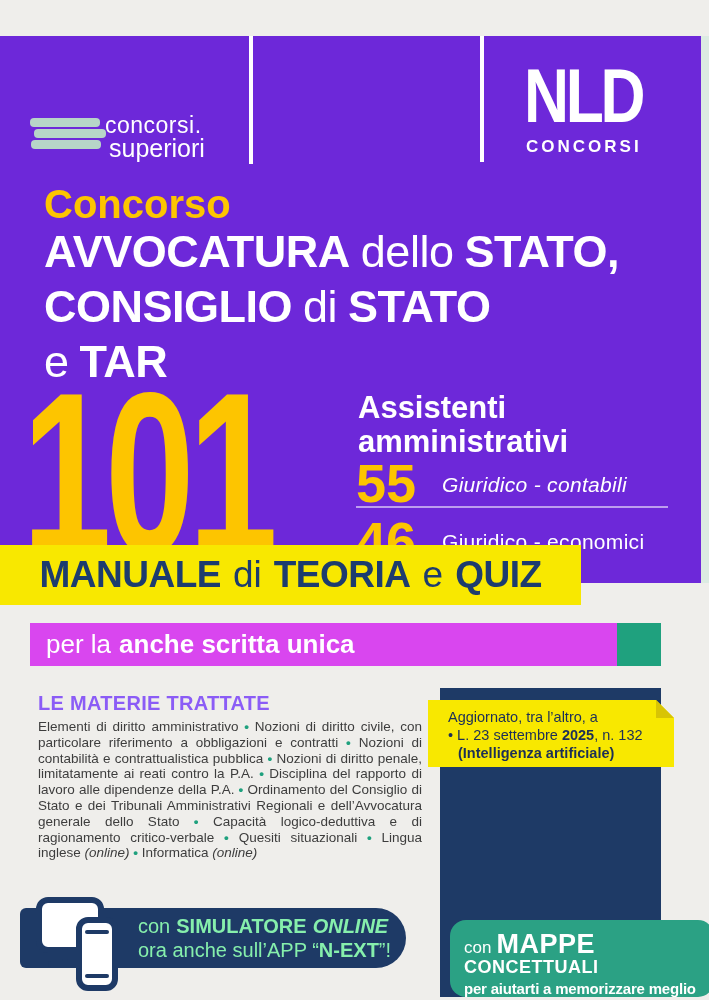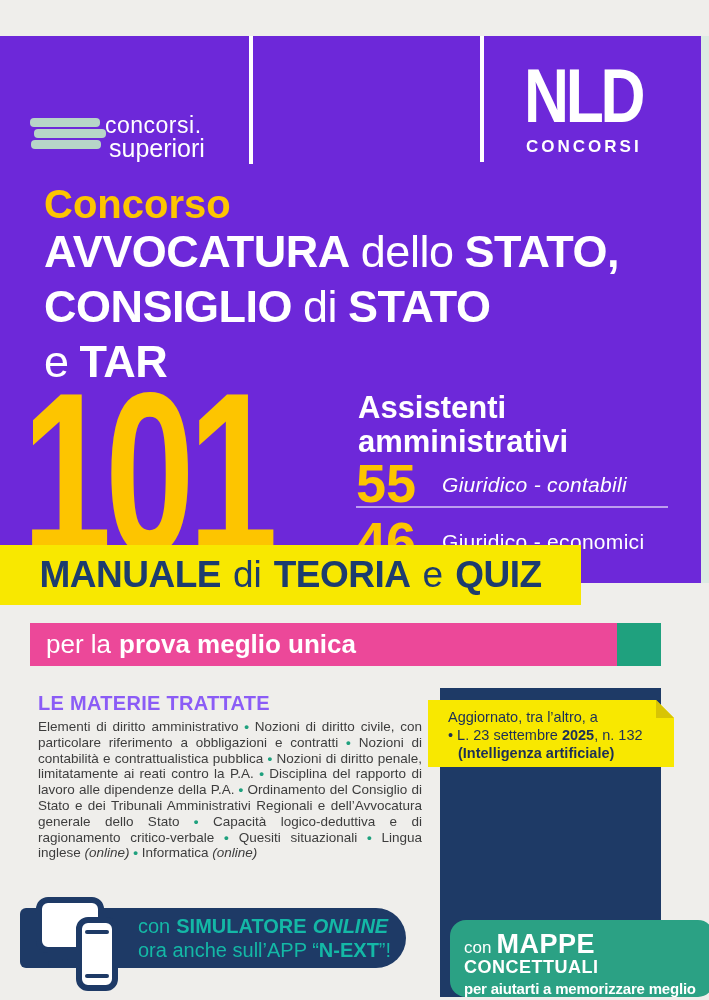--- a/index.html
+++ b/index.html
@@ -43,21 +43,21 @@
   .lab{position:absolute;left:442px;color:#fff;font-size:21px;font-weight:300;letter-spacing:.3px;}
   .lab1{top:437px;font-style:italic;} .lab2{top:494px;}
   .row-divider{position:absolute;left:356px;top:470px;width:312px;height:2px;background:rgba(255,255,255,.55);}
   
   .band{position:absolute;left:0;top:545px;width:581px;height:60px;background:#f8e800;
         display:flex;align-items:center;justify-content:center;color:#1d3c6e;font-size:37px;}
   .band span{margin:0 6px;}
   .band .hv{font-weight:900;letter-spacing:-.5px;}
   .band .lt{font-weight:400;}
   
-  .subbar{position:absolute;left:30px;top:623px;width:631px;height:43px;background:#ec4899;
+  .subbar{position:absolute;left:30px;top:623px;width:631px;height:43px;background:#d946ef;
           color:#fff;font-size:26px;display:flex;align-items:center;padding-left:16px;box-sizing:border-box;}
   .subbar .light{font-weight:300;margin-right:8px;}
   .subbar .boldp{font-weight:800;}
   .subend{position:absolute;right:0;top:0;width:44px;height:43px;background:#1fa17e;}
   
   .mat-h{position:absolute;left:38px;top:692px;font-size:20px;font-weight:800;color:#8b5cf6;letter-spacing:.3px;}
   .mat-p{position:absolute;left:38px;top:719px;width:384px;font-size:13.5px;line-height:15.8px;
          color:#3d3d3d;text-align:justify;}
   .mat-p .dot{color:#1fa17e;font-weight:700;}
   .mat-p em{font-style:italic;}
@@ -73,21 +73,21 @@
   .rl3{font-weight:800;padding-left:10px;}
   
   .mappe{position:absolute;left:418px;top:920px;width:264px;height:77px;background:#2ba184;
          border-radius:16px;color:#fff;padding:9px 12px 0 14px;box-sizing:border-box;margin-left:32px;}
   .m1{font-size:17px;font-weight:300;}
   .m1 .b1{font-size:27px;font-weight:900;letter-spacing:.5px;margin-left:5px;}
   .m2{font-size:18px;font-weight:900;letter-spacing:.5px;line-height:.95;margin-top:-1px;}
   .m3{font-size:15px;font-weight:700;margin-top:4px;letter-spacing:-.2px;}
   
   .simbar{position:absolute;left:20px;top:908px;width:386px;height:60px;background:#1e3a66;
-          border-radius:6px 30px 30px 6px;color:#14b8a6;}
+          border-radius:6px 30px 30px 6px;color:#86efac;}
   .sim-text{position:absolute;left:118px;top:0;height:100%;display:flex;flex-direction:column;
             justify-content:center;font-size:20px;line-height:24px;white-space:nowrap;}
   .sim-text .w300{font-weight:300;}
   .sim-text .w800{font-weight:800;}
   .sim-text .it{font-style:italic;}
   .sl1 .w300{margin-right:6px;}
   .sl1 .w800{margin-right:6px;}
   .sl1 .w800:last-child{margin-right:0;}
   .devices{position:absolute;left:32px;top:893px;}
 </style>
@@ -137,21 +137,21 @@
   <div class="band">
     <span class="hv">MANUALE</span>
     <span class="lt">di</span>
     <span class="hv">TEORIA</span>
     <span class="lt">e</span>
     <span class="hv">QUIZ</span>
   </div>
 
   <div class="subbar">
     <span class="light">per la</span>
-    <span class="boldp">prova meglio unica</span>
+    <span class="boldp">anche scritta unica</span>
     <span class="subend"></span>
   </div>
 
   <div class="mat-h">LE MATERIE TRATTATE</div>
   <div class="mat-p">Elementi di diritto amministrativo<span class="dot"> • </span>Nozioni di diritto civile, con particolare riferimento a obbligazioni e contratti<span class="dot"> • </span>Nozioni di contabilità e contrattualistica pubblica<span class="dot"> • </span>Nozioni di diritto penale, limitatamente ai reati contro la P.A.<span class="dot"> • </span>Disciplina del rapporto di lavoro alle dipendenze della P.A.<span class="dot"> • </span>Ordinamento del Consiglio di Stato e dei Tribunali Amministrativi Regionali e dell’Avvocatura generale dello Stato<span class="dot"> • </span>Capacità logico-deduttiva e di ragionamento critico-verbale<span class="dot"> • </span>Quesiti situazionali<span class="dot"> • </span>Lingua inglese <em>(online)</em><span class="dot"> • </span>Informatica <em>(online)</em></div>
 
   <div class="panel"></div>
 
   <div class="ribbon">
     <div class="ribbon-bg"></div>

